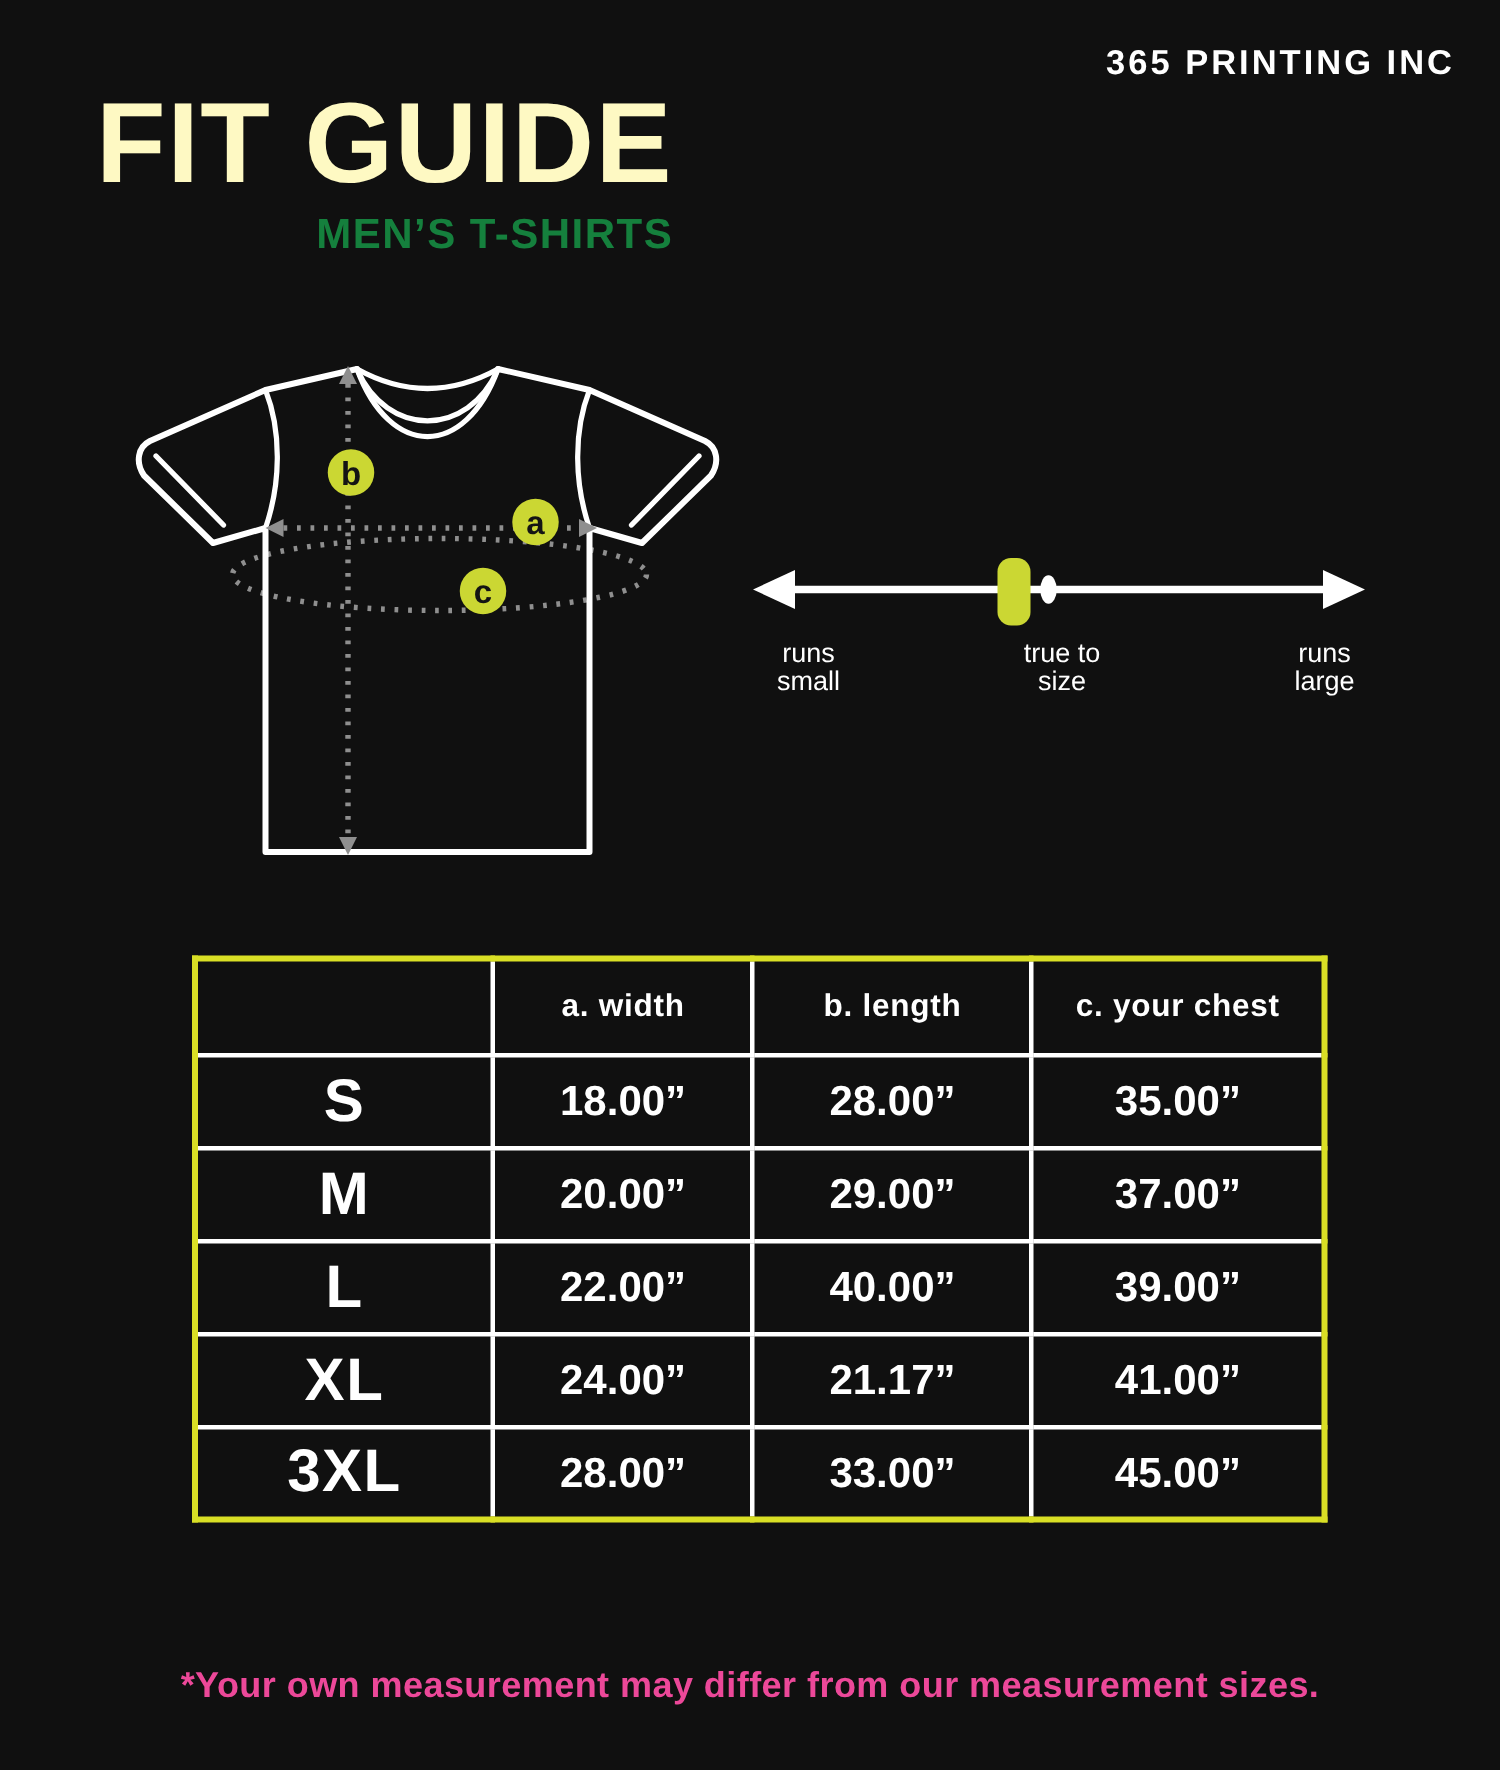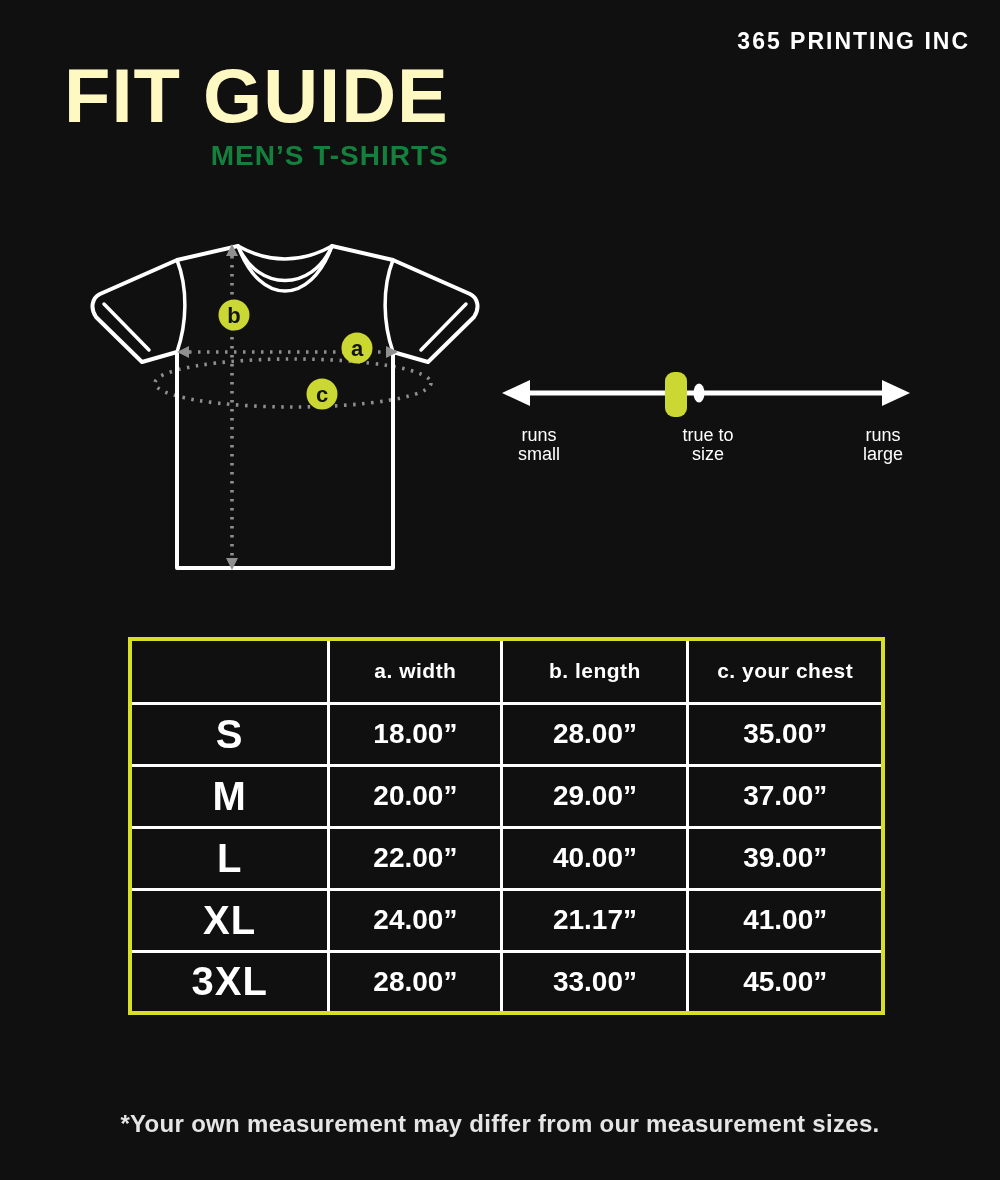--- a/index.html
+++ b/index.html
@@ -62,21 +62,21 @@
   }
   .size-table tr.header-row { height: 64px; }
   .size-table tr.data-row { height: 62px; }
   .col-head { font-size: 21px; font-weight: bold; letter-spacing: 0.5px; }
   .size-cell { font-size: 40px; font-weight: bold; letter-spacing: 1px; }
   .val-cell  { font-size: 28px; font-weight: bold; }
 
   .footnote {
     left: 0; right: 0; top: 1110px;
     text-align: center; font-size: 24px; font-weight: bold;
-    color: #e5e5e5; letter-spacing: 0.3px;
+    color: #ec4899; letter-spacing: 0.3px;
   }
 </style>
 </head>
 <body>
 
 <div class="abs brand">365 PRINTING INC</div>
 
 <div class="abs title-block">
   <div class="title">FIT GUIDE</div>
   <div class="subtitle">MEN’S T-SHIRTS</div>

